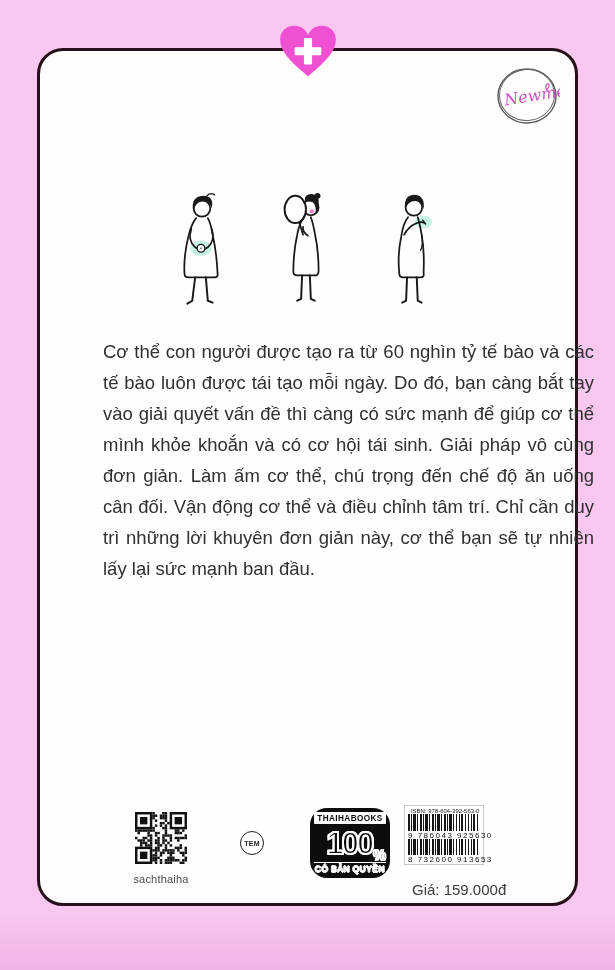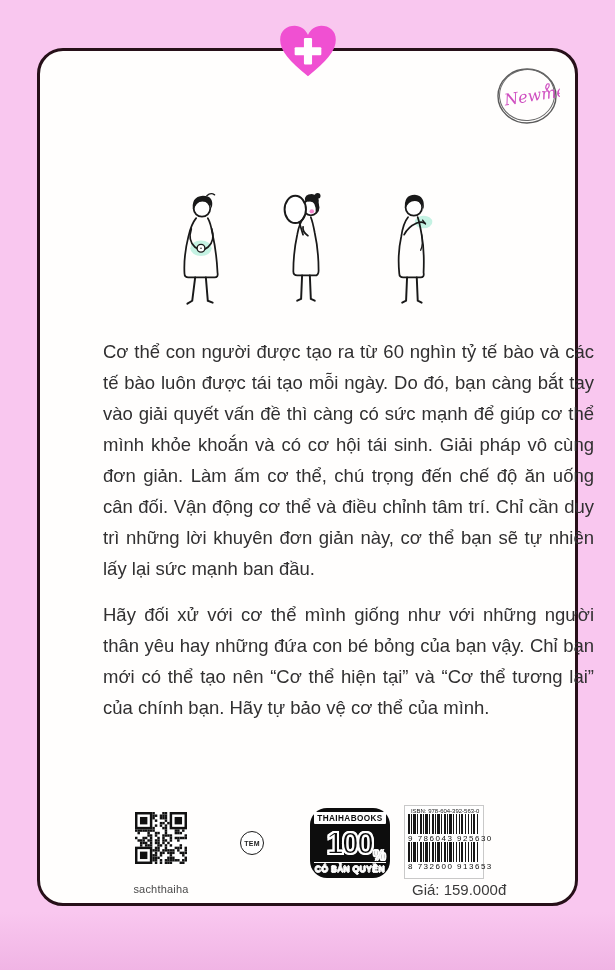--- a/index.html
+++ b/index.html
@@ -46,21 +46,21 @@
     color:#313031;
     font-size:18.5px;
     line-height:31px;
     text-align:justify;
     margin-left:40px;
   }
   .copy p{margin:0 0 15px 0;}
   
   .qr-block{position:absolute;left:133px;top:812px;width:56px;text-align:center;}
   .qr-block svg{width:52px;height:52px;display:block;margin:0 auto;}
-  .qr-label{font-size:11px;color:#4a4a4a;margin-top:19px;letter-spacing:0.2px;}
+  .qr-label{font-size:11px;color:#4a4a4a;margin-top:9px;letter-spacing:0.2px;}
   .tem{
     position:absolute;left:240px;top:831px;
     width:22px;height:22px;border:1.6px solid #1c1c1c;border-radius:50%;
     display:flex;align-items:center;justify-content:center;
     font-size:7px;font-weight:bold;color:#1c1c1c;letter-spacing:0.3px;
     background:#fff;
   }
   .pub-logo{
     position:absolute;left:310px;top:808px;
     width:80px;height:70px;
@@ -91,21 +91,21 @@
   }
   .pub-bot{
     border-top:1.5px solid #fff;
     color:#0d0d0d;font-size:8.2px;font-weight:400;text-align:center;
     letter-spacing:0.6px;padding-top:2px;
     -webkit-text-stroke:0.8px #fff;
     text-shadow:-1px 0 0 #fff,1px 0 0 #fff,0 -1px 0 #fff,0 1px 0 #fff;
   }
   .barcode-box{
     position:absolute;left:404px;top:805px;
-    width:80px;height:74px;
+    width:80px;height:60px;
     background:#fff;border:1px solid #c9c9c9;
     box-sizing:border-box;padding:1px 3px;
     display:flex;flex-direction:column;
   }
   .isbn-line{font-size:6.5px;color:#222;text-align:center;white-space:nowrap;transform:scale(0.92);transform-origin:center;}
   .bars{
     height:21px;
     background:repeating-linear-gradient(90deg,
       #161616 0px,#161616 1.5px,#fff 1.5px,#fff 3px,
       #161616 3px,#161616 4px,#fff 4px,#fff 5px,
@@ -185,21 +185,20 @@
         <path d="M29 28 Q24 34 22 48 Q18 66 20 86 Q20 90 24 90 L42 90 Q46 90 45 85 Q46 62 43 46 Q41 34 39 28"></path>
         <path d="M43 46 Q45 56 42 62" stroke-width="1.4"></path>
         <path d="M28 90 L27 114 L23 116" stroke-width="2"></path>
         <path d="M38 90 L39 114 L43 116" stroke-width="2"></path>
       </g>
     </svg>
   </div>
 
   <div class="copy">
     <p>Cơ thể con người được tạo ra từ 60 nghìn tỷ tế bào và các tế bào luôn được tái tạo mỗi ngày. Do đó, bạn càng bắt tay vào giải quyết vấn đề thì càng có sức mạnh để giúp cơ thể mình khỏe khoắn và có cơ hội tái sinh. Giải pháp vô cùng đơn giản. Làm ấm cơ thể, chú trọng đến chế độ ăn uống cân đối. Vận động cơ thể và điều chỉnh tâm trí. Chỉ cần duy trì những lời khuyên đơn giản này, cơ thể bạn sẽ tự nhiên lấy lại sức mạnh ban đầu.</p>
-    <p>Hãy đối xử với cơ thể mình giống như với những người thân yêu hay những đứa con bé bỏng của bạn vậy. Chỉ bạn mới có thể tạo nên “Cơ thể hiện tại” và “Cơ thể tương lai” của chính bạn. Hãy tự bảo vệ cơ thể của mình.</p>
   </div>
 
   <div class="qr-block">
     <svg id="qr-svg" viewBox="0 0 50 50">
         <rect x="0" y="0" width="50" height="50" fill="#fff"></rect>
         <g fill="#111">
           <rect x="16.67" y="0.00" width="2.38" height="2.38"></rect>
           <rect x="26.19" y="0.00" width="2.38" height="2.38"></rect>
           <rect x="28.57" y="0.00" width="2.38" height="2.38"></rect>
           <rect x="16.67" y="2.38" width="2.38" height="2.38"></rect>

